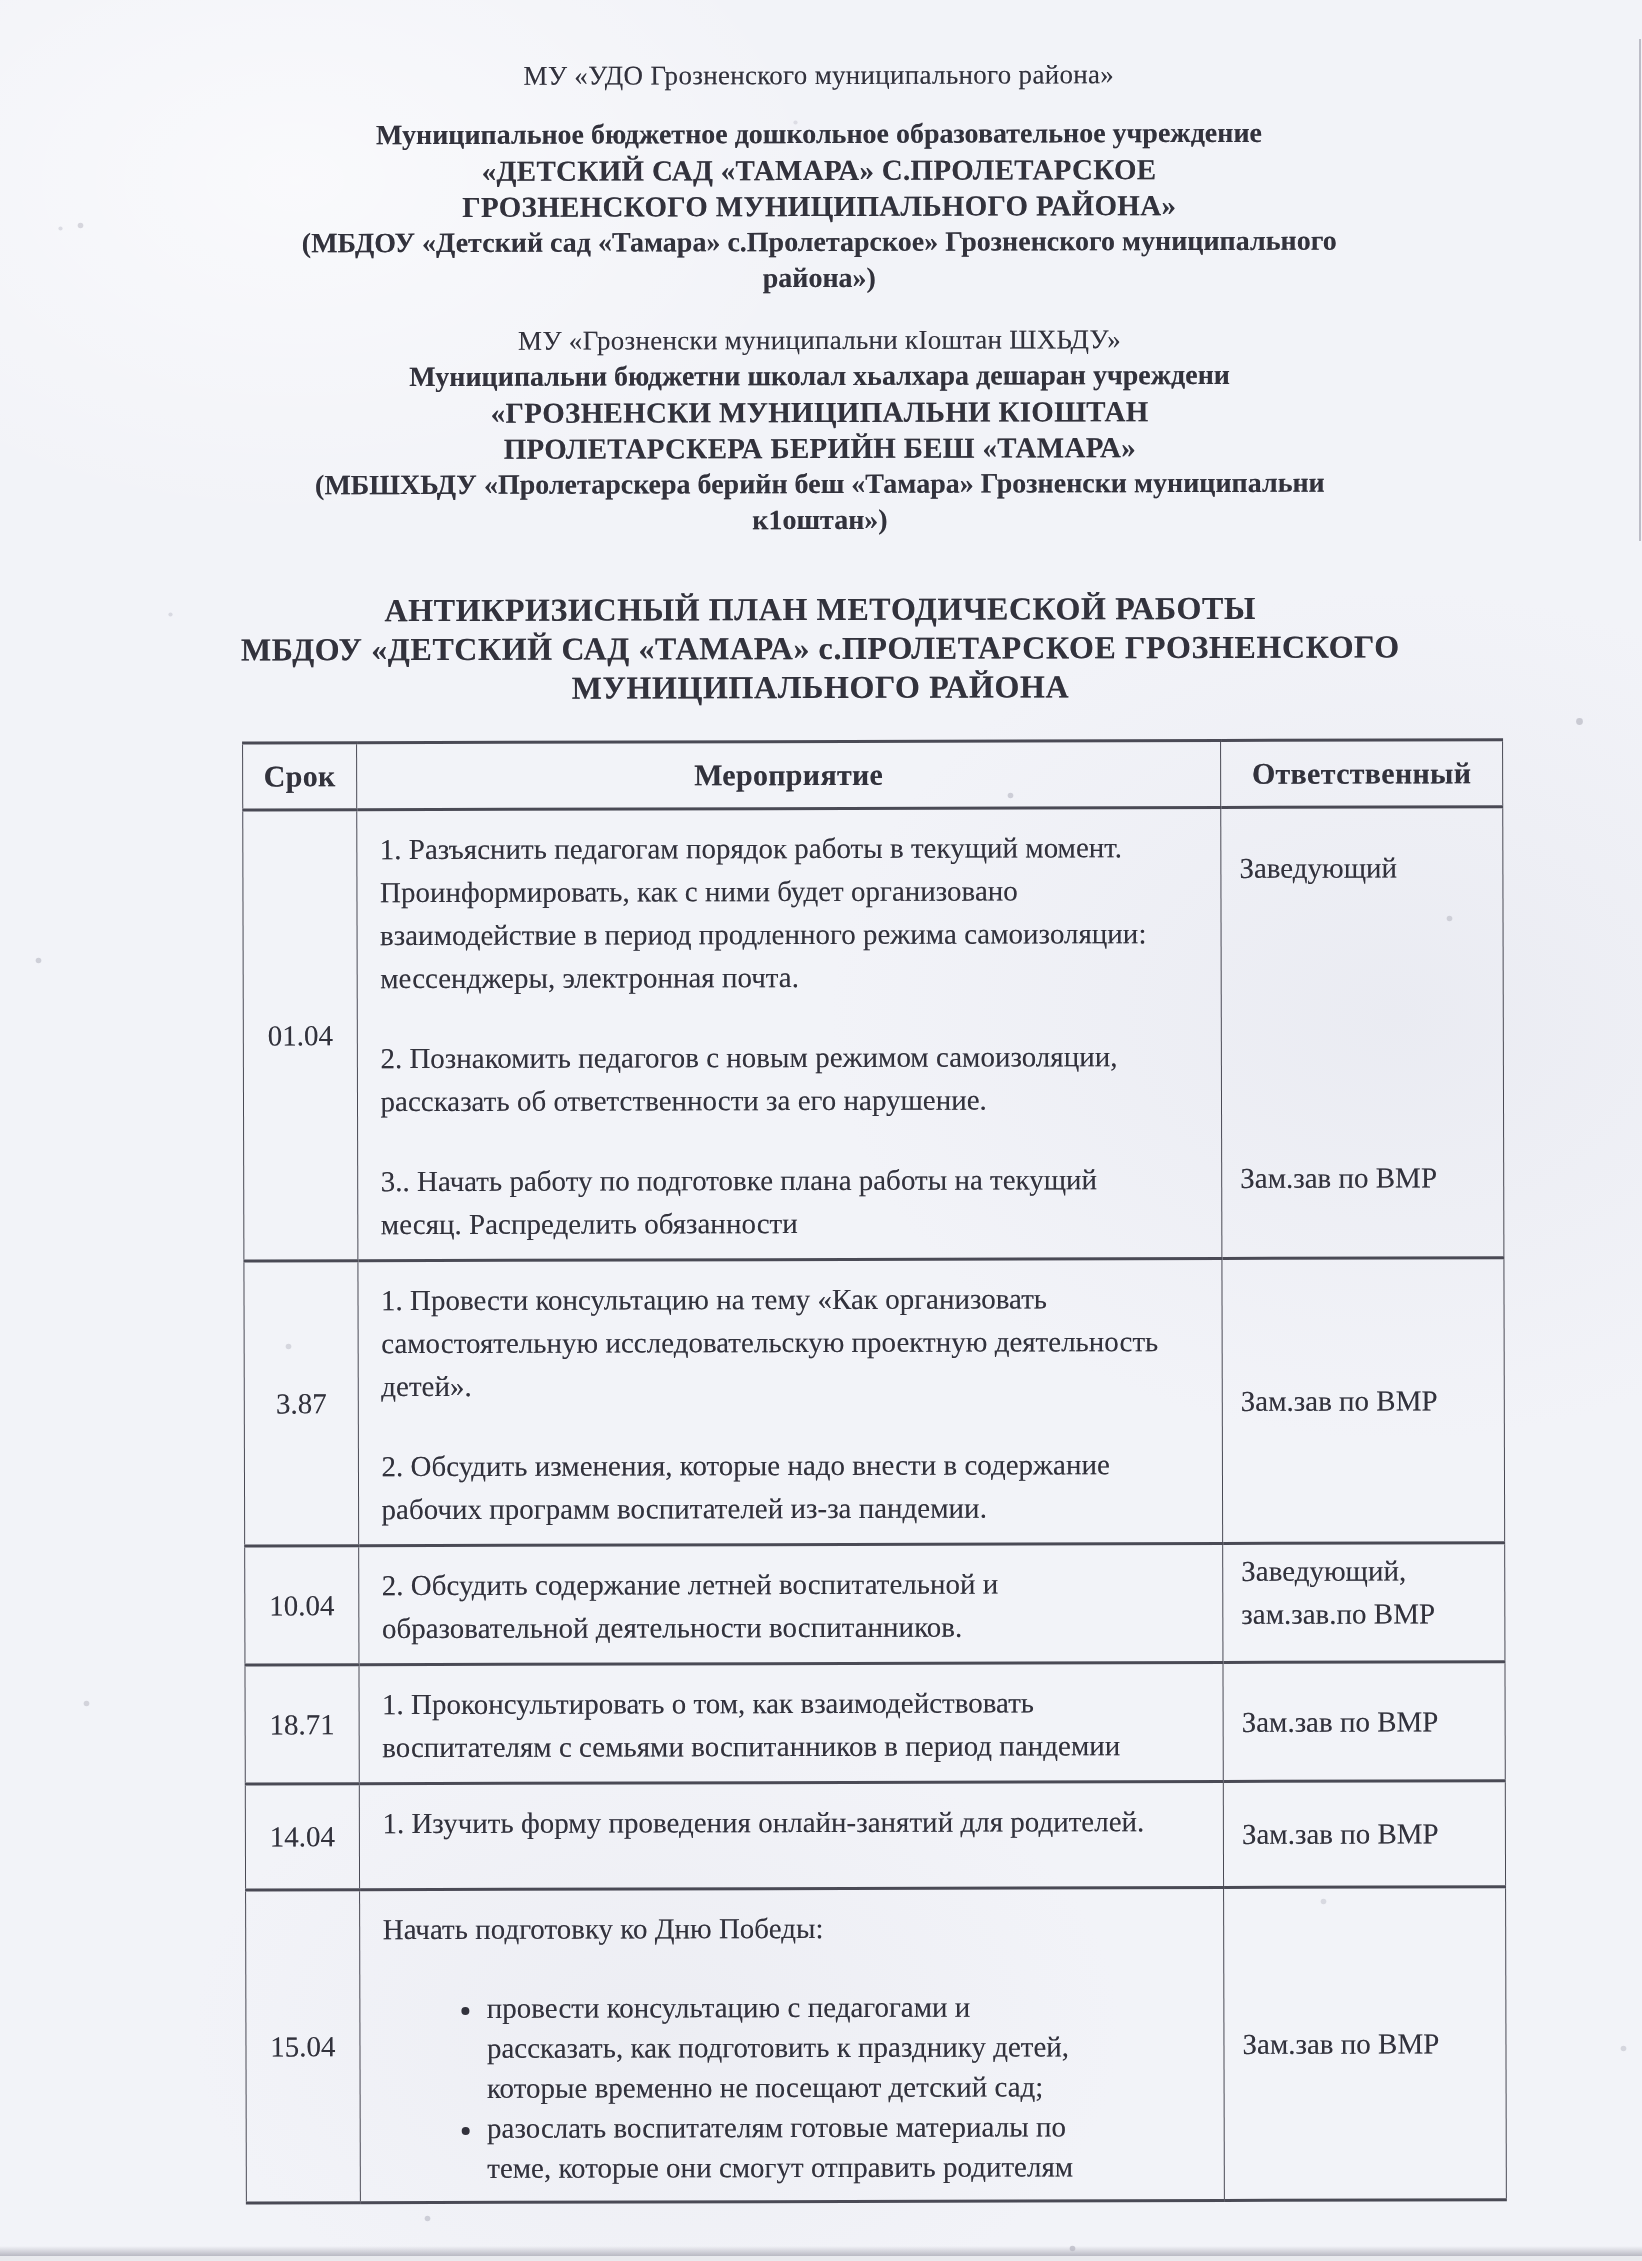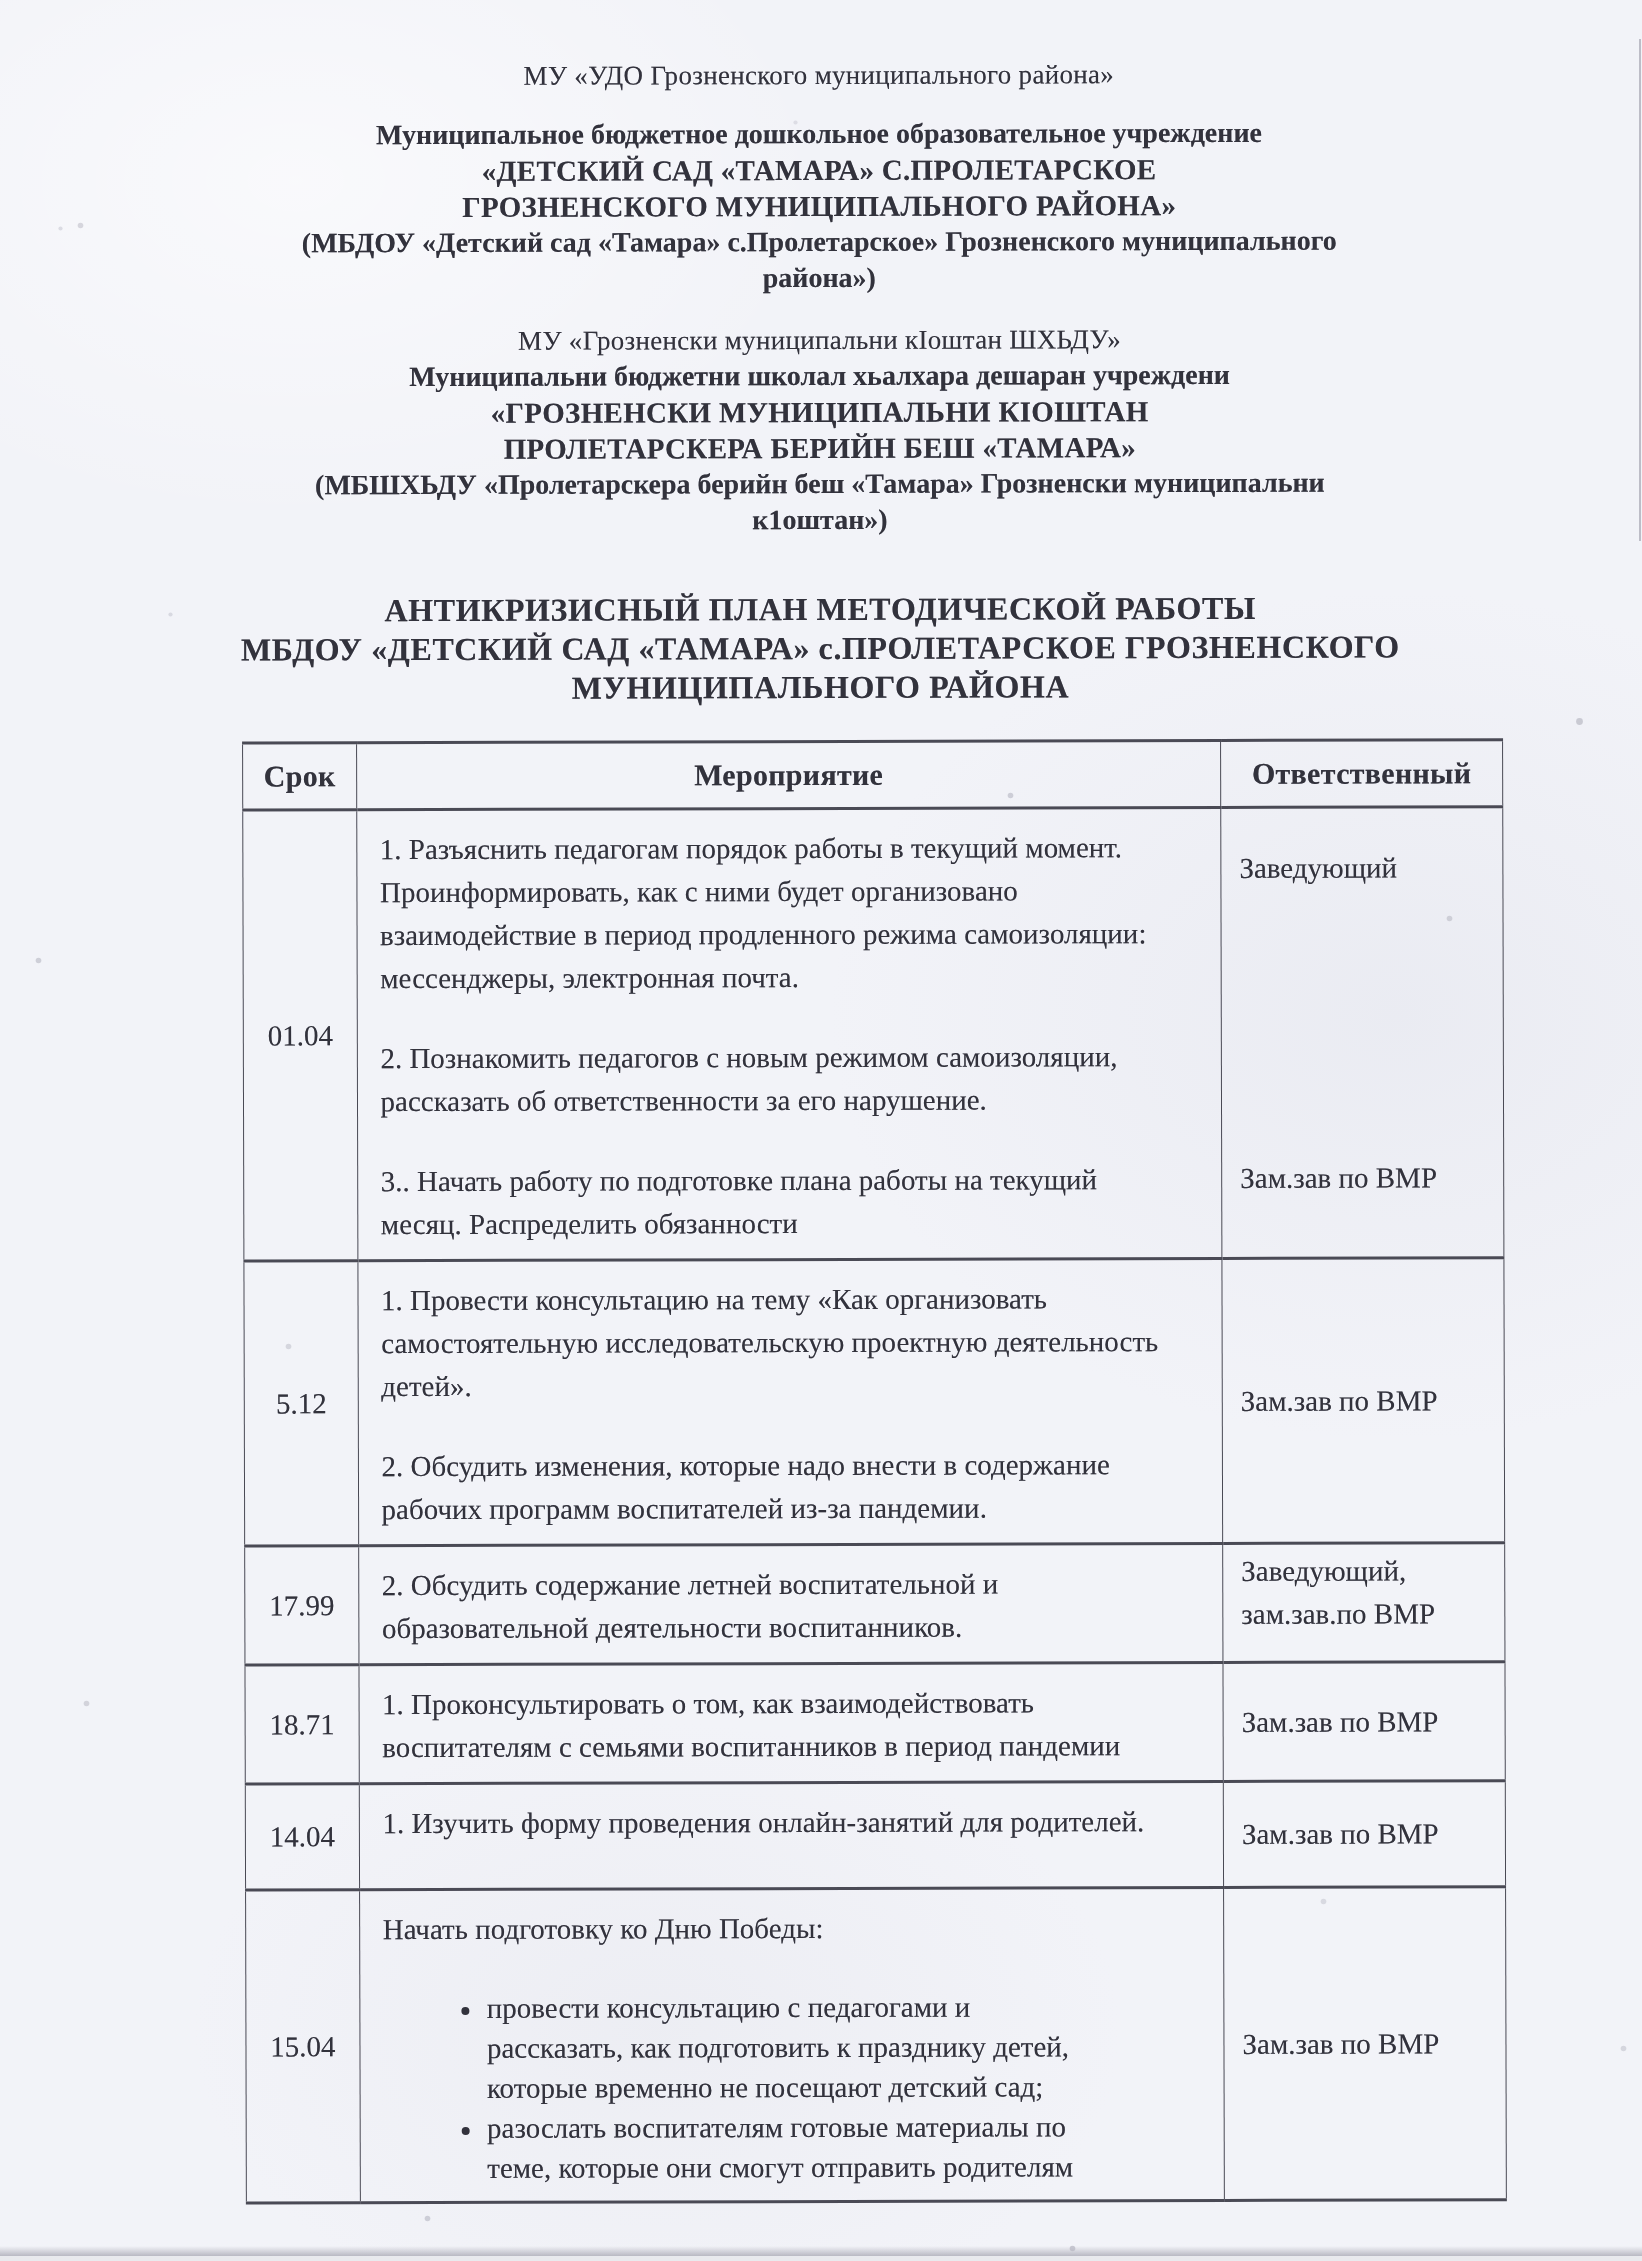--- a/index.html
+++ b/index.html
@@ -182,31 +182,31 @@
             <p>1. Разъяснить педагогам порядок работы в текущий момент. Проинформировать, как с ними будет организовано взаимодействие в период продленного режима самоизоляции: мессенджеры, электронная почта.</p>
             <p>2. Познакомить педагогов с новым режимом самоизоляции, рассказать об ответственности за его нарушение.</p>
             <p>3.. Начать работу по подготовке плана  работы на текущий месяц. Распределить обязанности</p>
           </td>
           <td class="c-resp resp-split">
             <span class="resp-top">Заведующий</span>
             <span class="resp-bottom">Зам.зав по ВМР</span>
           </td>
         </tr>
         <tr class="r2">
-          <td class="c-date">5.12</td>
+          <td class="c-date">3.87</td>
           <td class="c-act">
             <p>1. Провести консультацию на тему «Как организовать самостоятельную исследовательскую проектную деятельность детей».</p>
             <p>2. Обсудить изменения, которые надо внести в содержание рабочих программ воспитателей из-за пандемии.</p>
           </td>
           <td class="c-resp">
             <span>Зам.зав по ВМР</span>
           </td>
         </tr>
         <tr class="r3">
-          <td class="c-date">17.99</td>
+          <td class="c-date">10.04</td>
           <td class="c-act">
             <p>2. Обсудить содержание летней воспитательной и образовательной деятельности воспитанников.</p>
           </td>
           <td class="c-resp resp-topalign">
             <span>Заведующий,</span>
             <span>зам.зав.по ВМР</span>
           </td>
         </tr>
         <tr class="r4">
           <td class="c-date">18.71</td>

